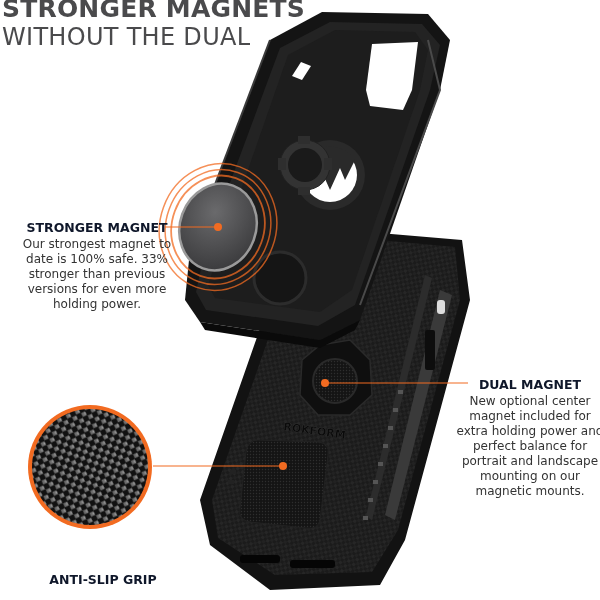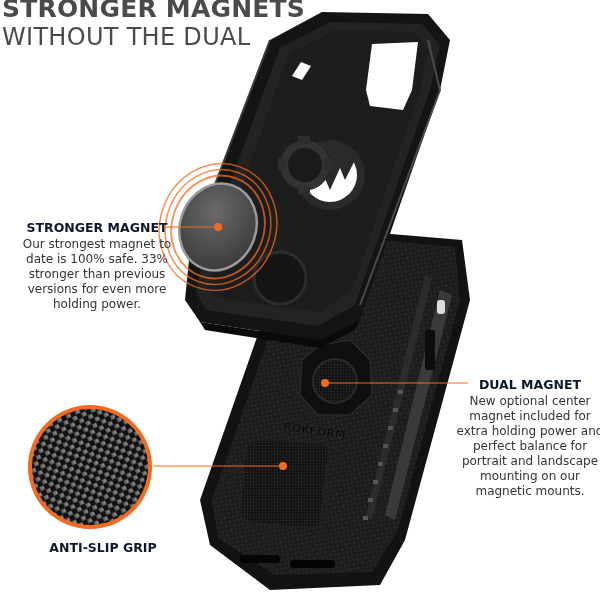--- a/index.html
+++ b/index.html
@@ -5,21 +5,21 @@
   html, body { margin:0; padding:0; }
   body { width:600px; height:600px; background:#ffffff; position:relative; overflow:hidden; font-family:"Liberation Sans", sans-serif; }
   .headline { position:absolute; left:2px; top:-4px; color:#4a4a4c; line-height:1; }
   .headline .l1 { font-family:"DejaVu Sans", sans-serif; font-weight:bold; font-size:25px; letter-spacing:0.2px; }
   .headline .l2 { font-family:"DejaVu Sans", sans-serif; font-weight:normal; font-size:24px; margin-top:4px; letter-spacing:0.3px; }
   .callout { position:absolute; text-align:center; color:#2f2f2f; }
   .callout .title { font-family:"DejaVu Sans", sans-serif; font-weight:bold; font-size:12.5px; color:#0f172a; }
   .callout .body { font-family:"DejaVu Sans", sans-serif; font-size:12px; line-height:15px; margin-top:2px; color:#333; }
   .c1 { left:22px; top:220px; width:150px; }
   .c2 { left:455px; top:377px; width:150px; }
-  .c3 { left:8px; top:540px; width:190px; }
+  .c3 { left:8px; top:572px; width:190px; }
   svg.art { position:absolute; left:0; top:0; }
 </style>
 </head>
 <body>
 
 <svg class="art" width="600" height="600" viewBox="0 0 600 600">
   <defs>
     <pattern id="carbon" width="6" height="6" patternUnits="userSpaceOnUse" patternTransform="rotate(35)">
       <rect width="6" height="6" fill="#1b1b1b"></rect>
       <rect width="3" height="3" fill="#262626"></rect>

